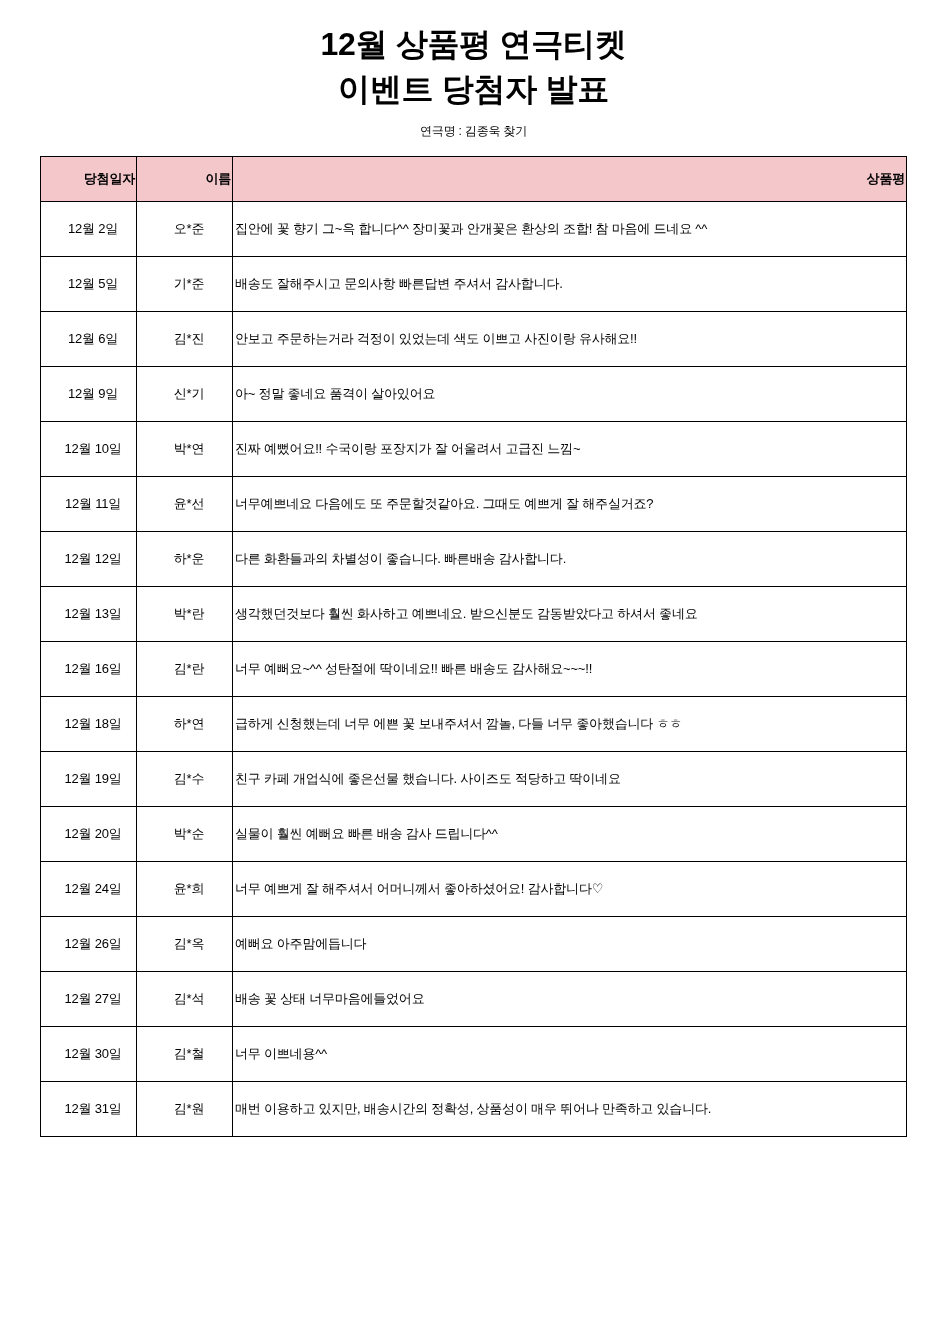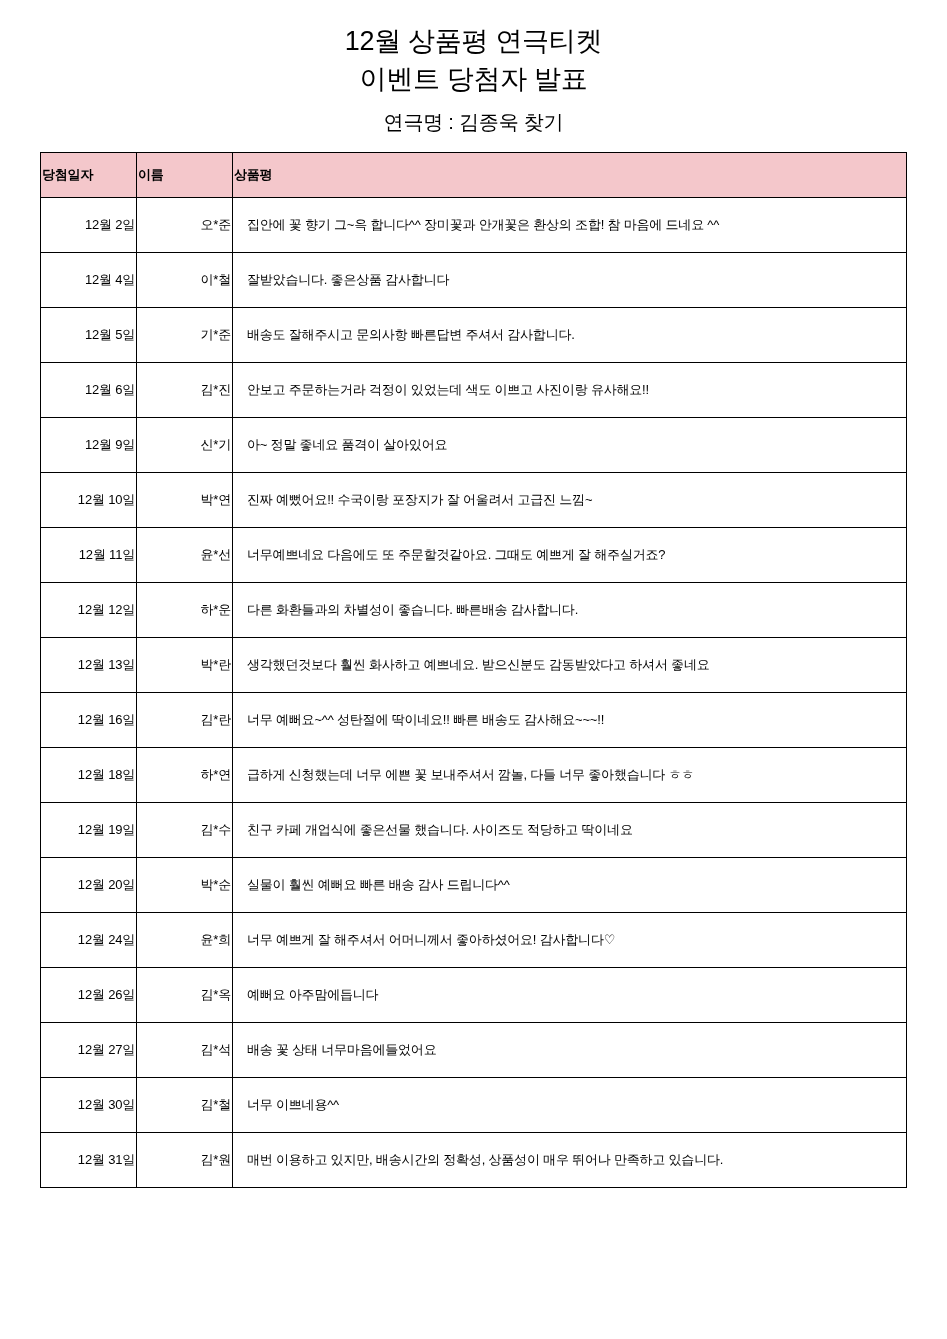--- a/index.html
+++ b/index.html
@@ -16,65 +16,65 @@
   .page {
     width: 947px;
     box-sizing: border-box;
     padding: 22px 40px 18px 40px;
   }
   .title-block {
     text-align: center;
     margin-bottom: 10px;
   }
   .title-line {
-    font-size: 27px;
-    font-weight: normal;
+    font-size: 32px;
+    font-weight: bold;
     line-height: 1.42;
     letter-spacing: -0.3px;
     text-align: center;
   }
   .subtitle {
     text-align: center;
-    font-size: 20px;
+    font-size: 12px;
     margin-top: 10px;
     margin-bottom: 16px;
     letter-spacing: -0.2px;
   }
   table.winners {
     border-collapse: collapse;
     width: 100%;
     table-layout: fixed;
   }
   table.winners th,
   table.winners td {
     border: 1px solid #000000;
     font-size: 13px;
     letter-spacing: -0.2px;
   }
   table.winners thead th {
     background: #f4c7cb;
     font-weight: bold;
-    text-align: left;
+    text-align: right;
     height: 42px;
     font-size: 13px;
   }
   col.c-date { width: 96px; }
   col.c-name { width: 96px; }
   col.c-review { width: auto; }
   table.winners tbody td {
     height: 52px;
     vertical-align: middle;
   }
   td.date, td.name {
-    text-align: right;
+    text-align: center;
     padding-left: 10px;
   }
   td.review {
     text-align: left;
-    padding-left: 14px;
+    padding-left: 2px;
     padding-right: 10px;
   }
 </style>
 </head>
 <body>
 
 <div class="page">
 
   <div class="title-block">
     <div class="title-line">12월 상품평 연극티켓</div>
@@ -94,25 +94,20 @@
         <th>당첨일자</th>
         <th>이름</th>
         <th>상품평</th>
       </tr>
     </thead>
     <tbody id="winners-body">
         <tr>
           <td class="date">12월 2일</td>
           <td class="name">오*준</td>
           <td class="review">집안에 꽃 향기 그~윽 합니다^^ 장미꽃과 안개꽃은 환상의 조합! 참 마음에 드네요 ^^</td>
-        </tr>
-        <tr>
-          <td class="date">12월 4일</td>
-          <td class="name">이*철</td>
-          <td class="review">잘받았습니다. 좋은상품 감사합니다</td>
         </tr>
         <tr>
           <td class="date">12월 5일</td>
           <td class="name">기*준</td>
           <td class="review">배송도 잘해주시고 문의사항 빠른답변 주셔서 감사합니다.</td>
         </tr>
         <tr>
           <td class="date">12월 6일</td>
           <td class="name">김*진</td>
           <td class="review">안보고 주문하는거라 걱정이 있었는데 색도 이쁘고 사진이랑 유사해요!!</td>

